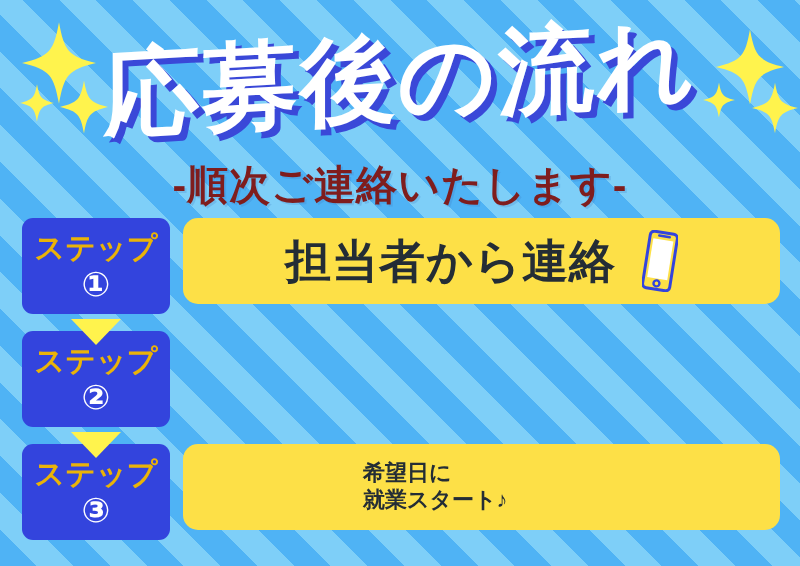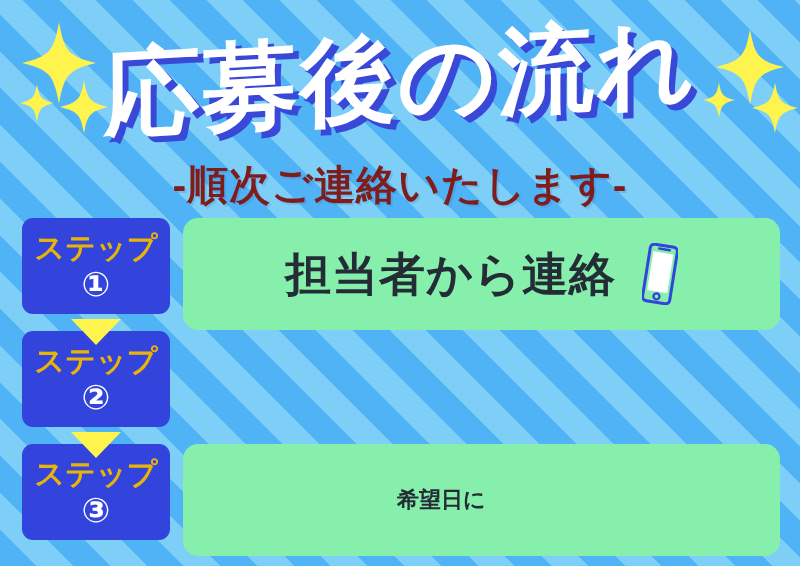--- a/index.html
+++ b/index.html
@@ -64,35 +64,35 @@
   }
   .badge .bl{
     font-size:30px;font-weight:700;color:#eab308;line-height:1;
     letter-spacing:0px;white-space:nowrap;
   }
   .badge .bn{
     font-size:34px;font-weight:700;color:#ffffff;line-height:1;
     margin-top:4px;
   }
   .card{
-    position:absolute;left:183px;top:0;width:597px;height:112px;
-    background:#86efac;border-radius:15px;
+    position:absolute;left:183px;top:0;width:597px;height:86px;
+    background:#fde047;border-radius:15px;
     display:flex;align-items:center;justify-content:center;
     box-sizing:border-box;
   }
   .card .ct{
     font-size:46px;font-weight:700;color:#242D35;
     letter-spacing:1px;white-space:nowrap;line-height:1;
   }
   .card.c2 .ct{font-size:43px;letter-spacing:0px;}
   .card.c3{justify-content:flex-start;padding-left:160px;}
   .card.c3 .ct{font-size:46px;}
   .note{
     font-size:22px;font-weight:700;color:#242D35;line-height:1.22;
-    margin-left:54px;white-space:nowrap;text-align:left;
+    margin-left:20px;white-space:nowrap;text-align:left;
   }
   .phone{
     margin-left:26px;width:36px;height:62px;display:block;flex:0 0 auto;
   }
   .phone svg{display:block;width:100%;height:100%;}
   
   .arrow{
     position:absolute;left:71px;width:50px;height:26px;z-index:4;
     background:#FFF34D;
     clip-path:polygon(0 0,100% 0,50% 100%);
@@ -176,20 +176,21 @@
     </div>
 
     <div class="row r3">
       <div class="badge">
         <span class="bl">ステップ</span>
         <span class="bn">③</span>
       </div>
       <div class="card c3">
         <span class="note">
           <span>希望日に</span><br>
+          <span>就業スタート♪</span>
         </span>
       </div>
     </div>
 
   </div>
 
   <div class="arrow a1"></div>
   <div class="arrow a2"></div>
 
 </div>

